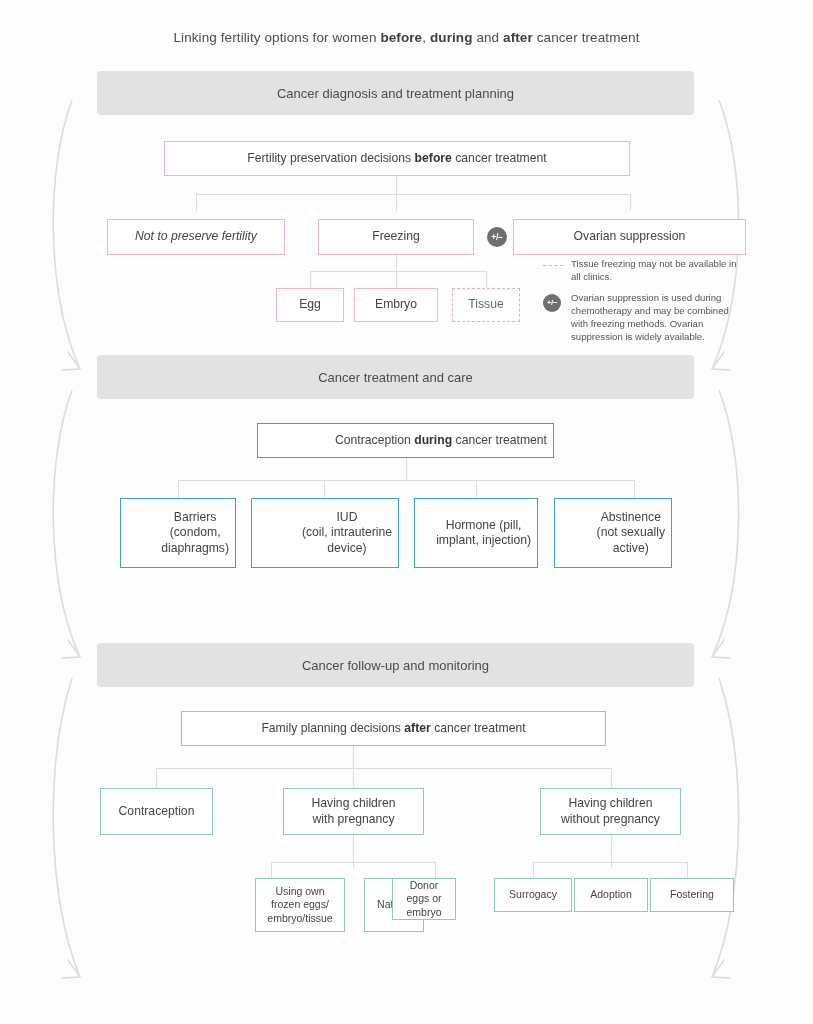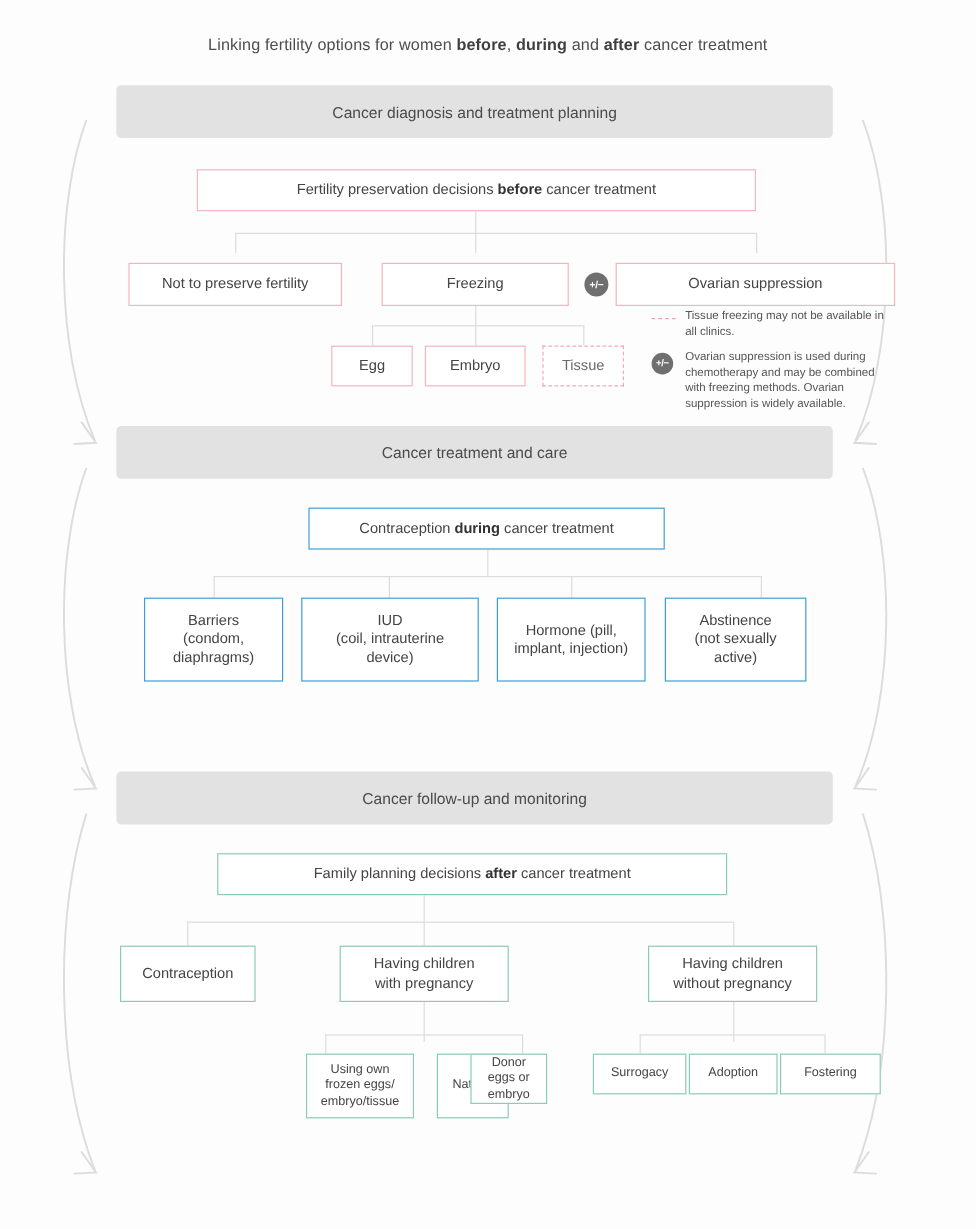--- a/index.html
+++ b/index.html
@@ -31,21 +31,21 @@
 
   .node {
     position:absolute; background:#fff; border-radius:0;
     display:flex; align-items:center; justify-content:center;
     text-align:center; font-size:12.2px; line-height:1.25; color:#444;
     padding:3px 6px; z-index:2;
   }
   .node b { font-weight:700; color:#333; }
   .pink   { border:1.4px solid #f3b5bf; }
   .pinkd  { border:1.4px dashed #f0a9b6; color:#6b6b6b; }
-  .blue   { border:1.6px solid #3f9ed4; }
+  .blue   { border:1.6px solid #3f9ed4;justify-content:flex-end; }
   .green  { border:1.3px solid #8ccbb6; }
 
   .conn { position:absolute; background:#dcdcdc; z-index:1; }
   .conn.v { width:1px; }
   .conn.h { height:1px; }
 
   .badge {
     position:absolute; width:20px; height:20px; border-radius:50%;
     background:#6f6f6f; color:#fff; font-size:8.5px; font-weight:700;
     display:flex; align-items:center; justify-content:center; z-index:3;
@@ -114,21 +114,21 @@
     <span>
       <span>Fertility preservation decisions </span><b>before</b><span>  cancer treatment</span>
     </span>
   </div>
 
   <div class="conn v" style="left:396px; top:176px; height:35px;"></div>
   <div class="conn h" style="left:196px; top:194px; width:434px;"></div>
   <div class="conn v" style="left:196px; top:194px; height:17px;"></div>
   <div class="conn v" style="left:630px; top:194px; height:17px;"></div>
 
-  <div class="node pink" style="left:107px; top:219px; width:178px; height:36px;">
+  <div class="node pink" style="left:107px; top:219px; width:178px; height:36px;font-style:italic;">
     <span>Not to preserve fertility</span>
   </div>
   <div class="node pink" style="left:318px; top:219px; width:156px; height:36px;">
     <span>Freezing</span>
   </div>
   <div class="badge" style="left:487px; top:227px;">
     <span>+/−</span>
   </div>
   <div class="node pink" style="left:513px; top:219px; width:233px; height:36px;">
     <span>Ovarian suppression</span>

